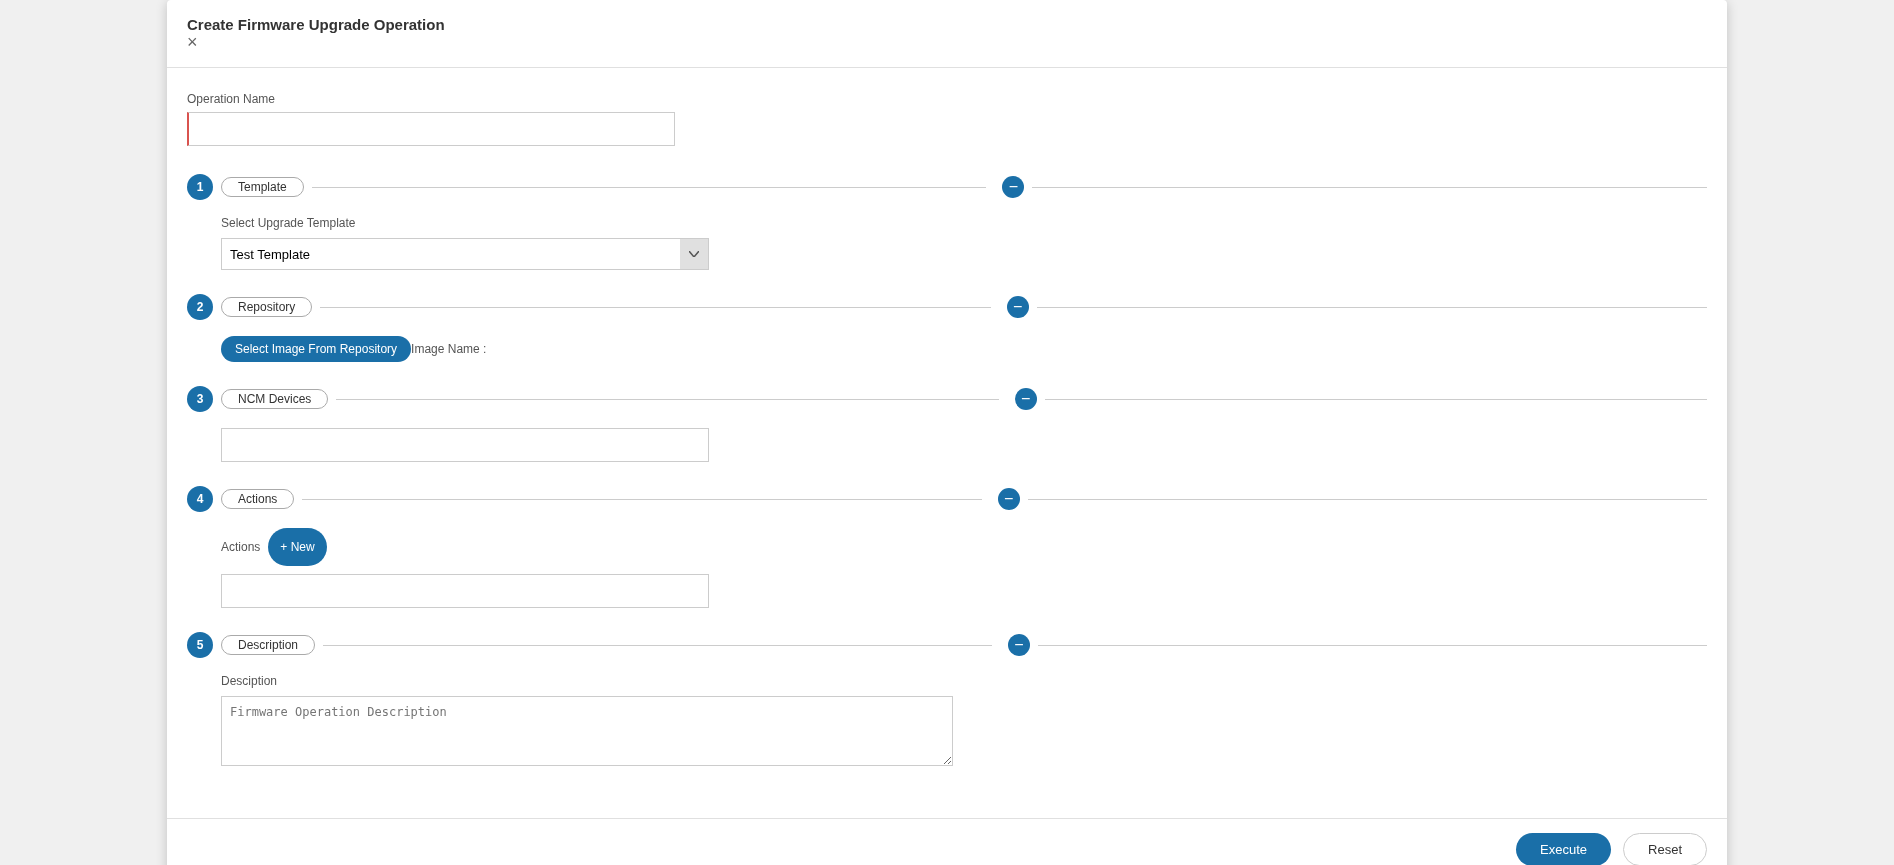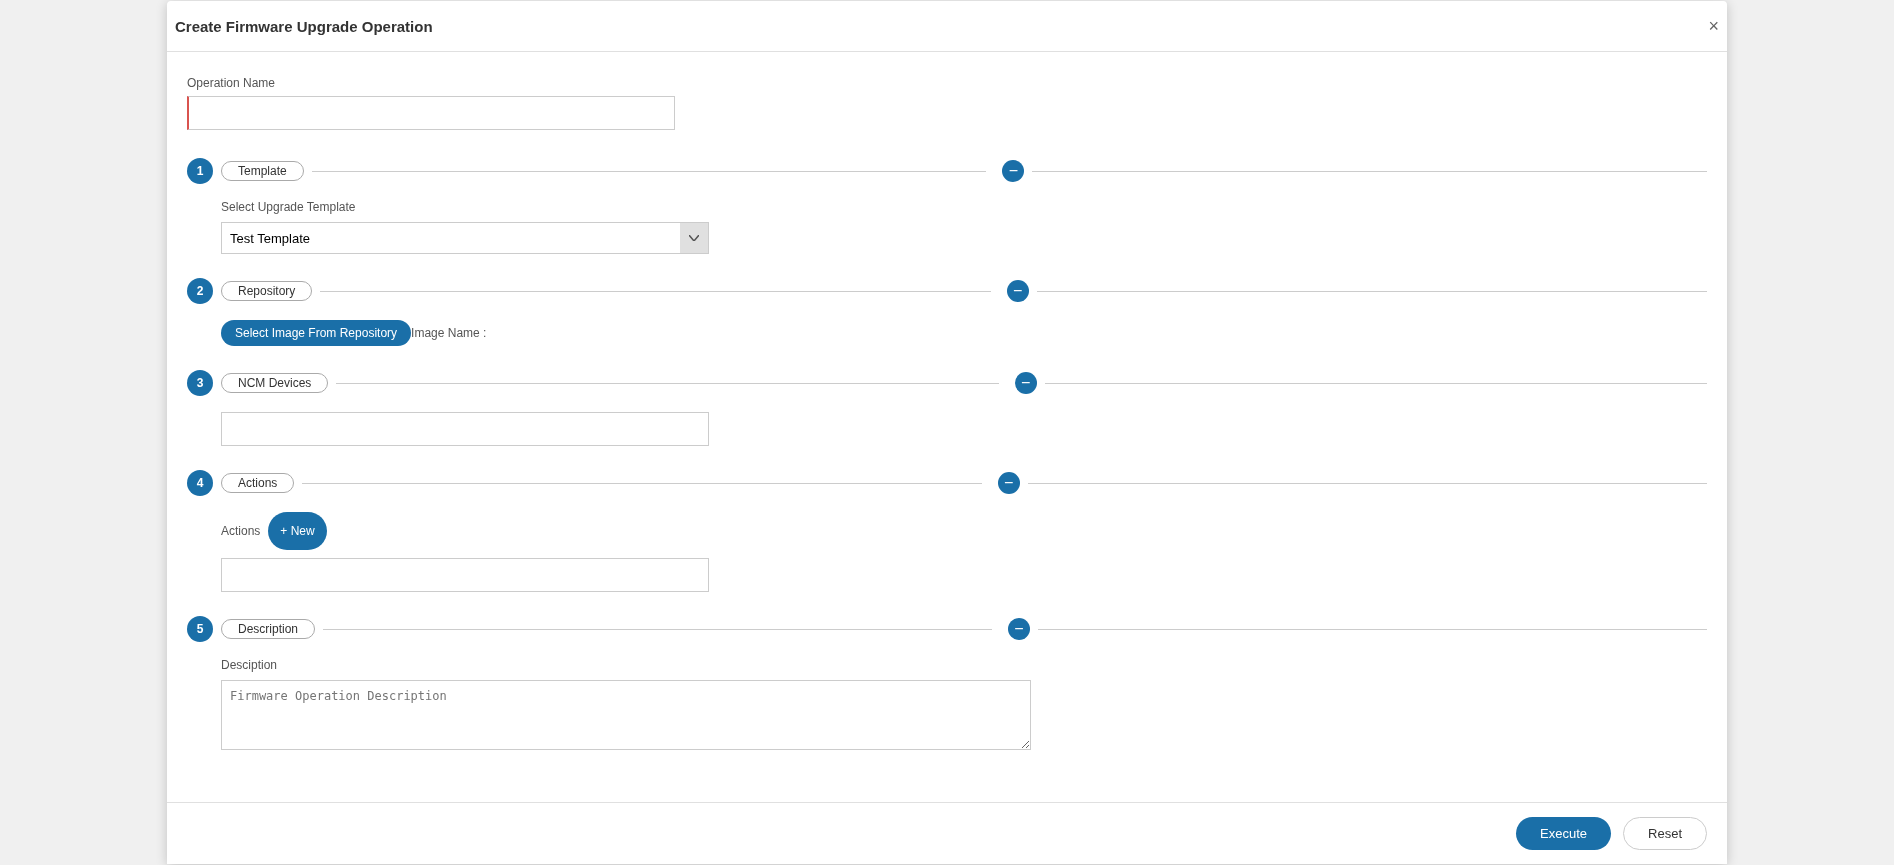--- a/index.html
+++ b/index.html
@@ -15,25 +15,26 @@
       background: #fff;
       width: 1560px;
       min-height: 820px;
       border-radius: 4px;
       box-shadow: 0 2px 12px rgba(0,0,0,0.2);
       display: flex;
       flex-direction: column;
       position: relative;
     }
     .modal-header {
-      padding: 16px 8px;
+      padding: 16px 20px;
       border-bottom: 1px solid #e0e0e0;
       display: flex;
-      align-items: flex-end;
+      align-items: flex-start;
       justify-content: space-between;
+      flex-direction: column;
     }
     .modal-title {
       font-size: 15px;
       font-weight: 600;
       color: #333;
     }
     .close-btn {
       background: none;
       border: none;
       font-size: 18px;
@@ -200,21 +201,21 @@
       border: none;
       border-radius: 20px;
       padding: 12px 12px;
       font-size: 12px;
       cursor: pointer;
       display: flex;
       align-items: center;
       gap: 2px;
     }
     .description-textarea {
-      width: 810px;
+      width: 732px;
       height: 70px;
       border: 1px solid #ccc;
       padding: 8px;
       font-size: 12px;
       resize: vertical;
       outline: none;
       color: #aaa;
     }
     .modal-footer {
       padding: 14px 20px;

